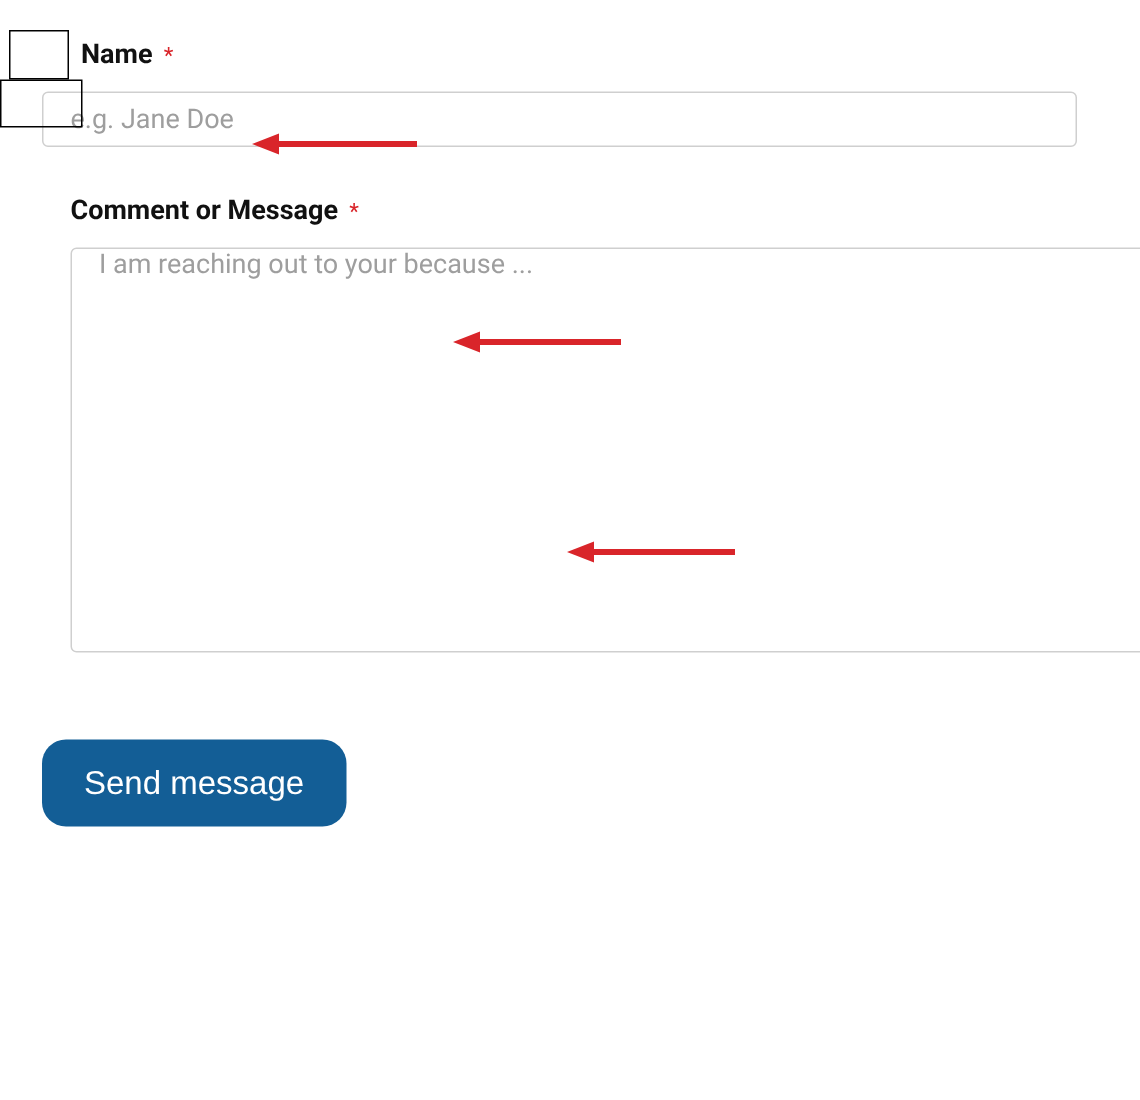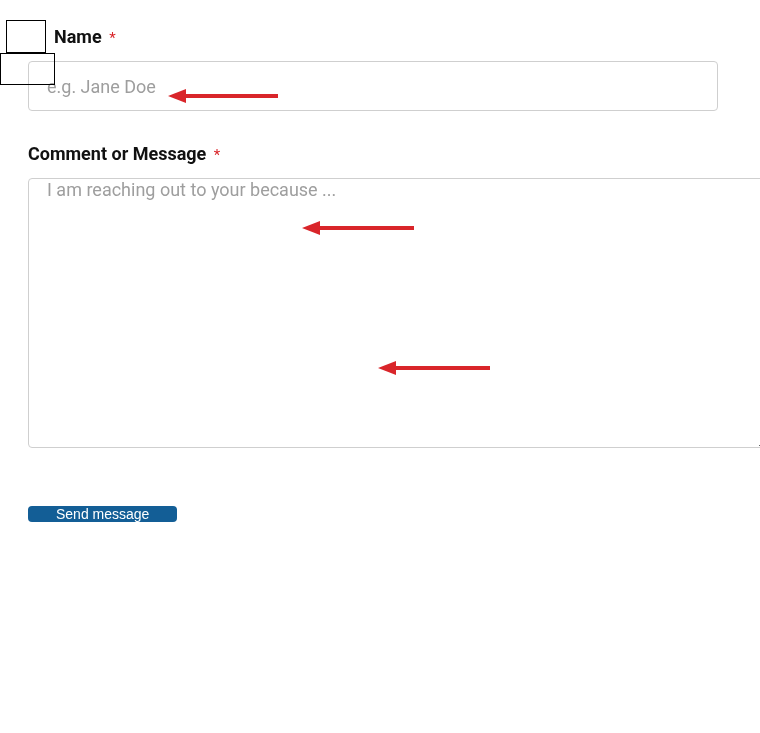--- a/index.html
+++ b/index.html
@@ -9,40 +9,40 @@
       width: 760px;
       height: 733px;
       position: relative;
     }
     .form-container {
       padding: 26px 28px 20px 28px;
     }
     .field-group {
       margin-bottom: 32px;
     }
-    .field-group.tight { margin-bottom: 44px; }
+    .field-group.tight { margin-bottom: 44px; margin-left: 19px; }
     .field-label {
       font-size: 18px;
       font-weight: 700;
       color: #111;
       display: inline-block;
       margin-bottom: 14px;
     }
     .label-offset {
       margin-left: 26px;
     }
     .required {
       color: #d9252a;
       font-weight: 400;
       font-size: 15px;
       margin-left: 3px;
     }
     .text-input, .email-input {
       width: 690px;
-      height: 50px;
+      height: 37px;
       border: 1px solid #cfcfcf;
       border-radius: 4px;
       padding: 12px 18px;
       font-size: 18px;
       color: #333;
       font-family: inherit;
     }
     .text-input::placeholder,
     .email-input::placeholder,
     .textarea-input::placeholder {
@@ -56,24 +56,24 @@
       padding: 0 18px;
       font-size: 18px;
       color: #333;
       font-family: inherit;
       resize: both;
     }
     .submit-btn {
       background: #135e96;
       color: #fff;
       border: none;
-      font-size: 14px;
+      font-size: 22px;
       font-weight: 400;
-      padding: 0 28px;
-      border-radius: 4px;
+      padding: 16px 28px;
+      border-radius: 16px;
       cursor: pointer;
       margin-top: 10px;
     }
     .dec-box {
       position: absolute;
       border: 1px solid #000;
       background: transparent;
     }
     .dec-box-1 { left: 6px; top: 20px; width: 40px; height: 33px; }
     .dec-box-2 { left: 0px; top: 53px; width: 55px; height: 32px; }

